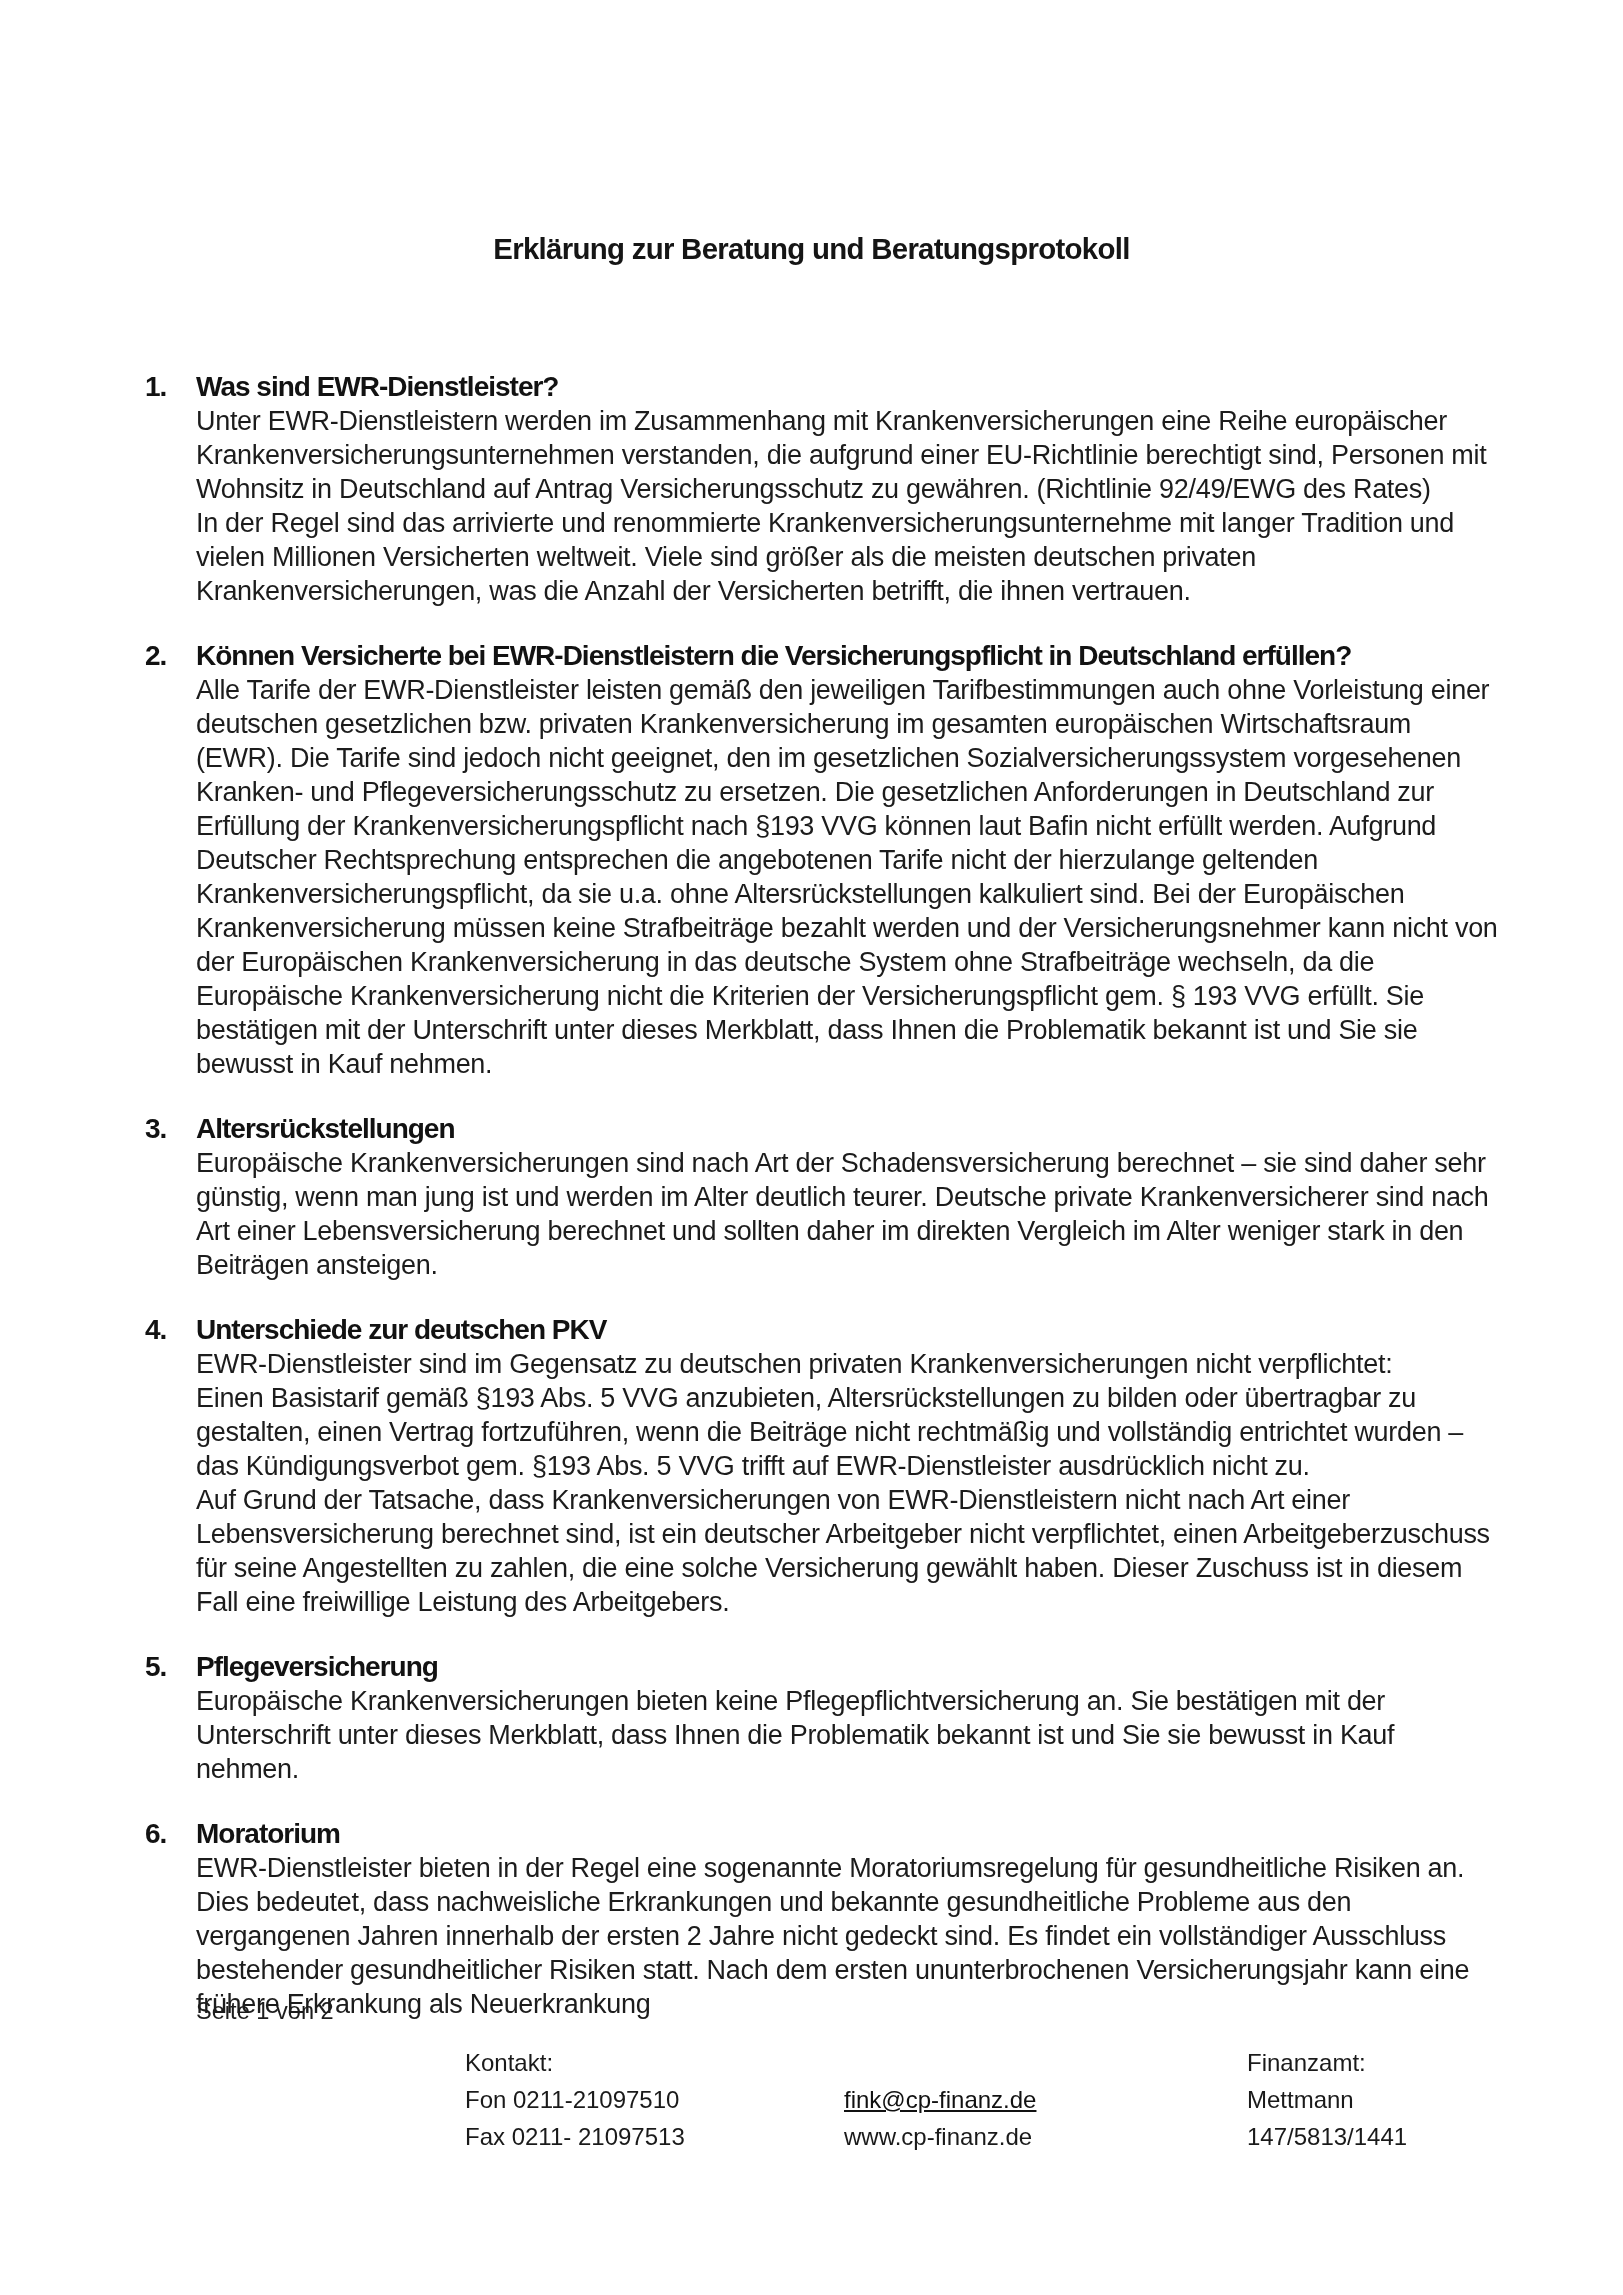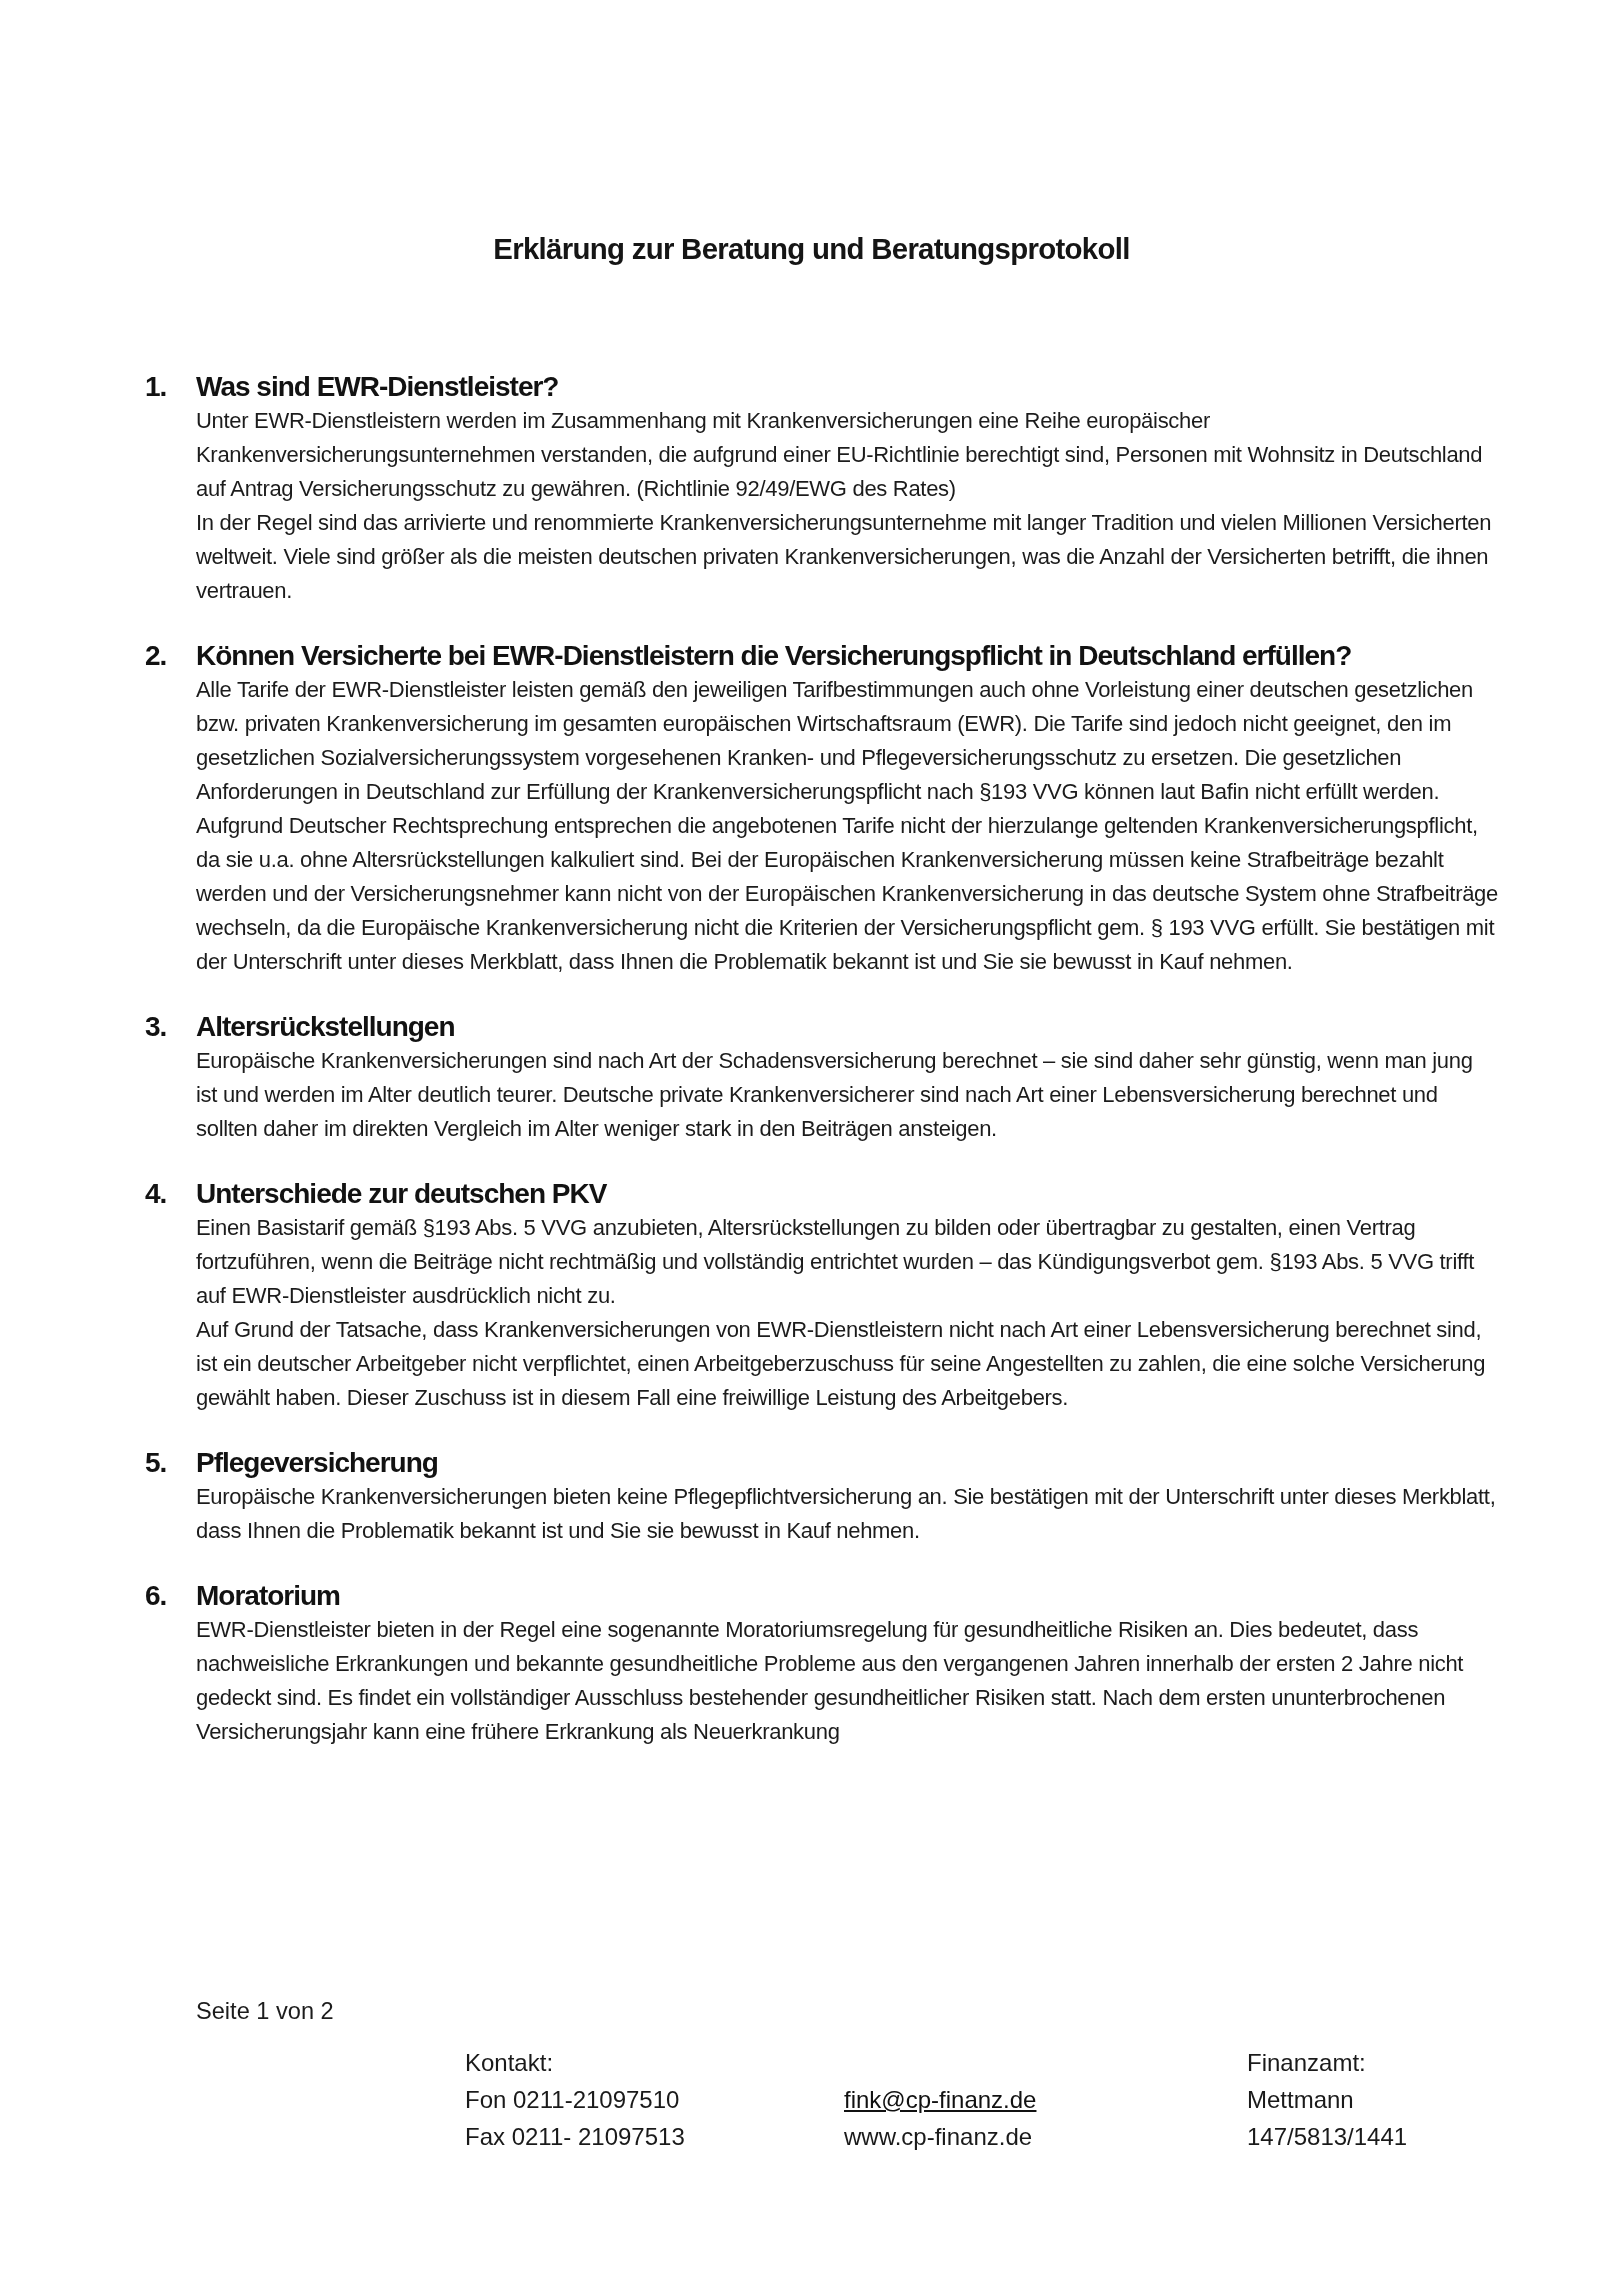--- a/index.html
+++ b/index.html
@@ -53,21 +53,21 @@
   .sec-head {
     font-weight:bold;
     font-size:28px; line-height:34px;
     letter-spacing:-1px;
     white-space:nowrap;
     color:#121212;
   }
   .sec-num { position:absolute; left:-51px; top:0; font-weight:bold; font-size:28px; }
   .body-p {
     margin:0;
-    font-size:22px; line-height:34px;
+    font-size:27px; line-height:34px;
     letter-spacing:-0.3px;
     color:#1c1c1c;
   }
 
   
   .page-indicator {
     position:absolute; left:196px; top:1997px;
     font-size:23.6px; line-height:29px; color:#1c1c1c;
   }
   .fcol { position:absolute; top:2044px; font-size:24px; line-height:37px; color:#1a1a1a; }
@@ -114,20 +114,21 @@
         <span class="sec-title">Altersrückstellungen</span>
       </div>
       <p class="body-p">Europäische Krankenversicherungen sind nach Art der Schadensversicherung berechnet – sie sind daher sehr günstig, wenn man jung ist und werden im Alter deutlich teurer. Deutsche private Krankenversicherer sind nach Art einer Lebensversicherung berechnet und sollten daher im direkten Vergleich im Alter weniger stark in den Beiträgen ansteigen.</p>
     </section>
 
     <section class="sec">
       <div class="sec-head">
         <span class="sec-num">4.</span>
         <span class="sec-title">Unterschiede zur deutschen PKV</span>
       </div>
+      <p class="body-p">EWR-Dienstleister sind im Gegensatz zu deutschen privaten Krankenversicherungen nicht verpflichtet:</p>
       <p class="body-p">Einen Basistarif gemäß §193 Abs. 5 VVG anzubieten, Altersrückstellungen zu bilden oder übertragbar zu gestalten, einen Vertrag fortzuführen, wenn die Beiträge nicht rechtmäßig und vollständig entrichtet wurden – das Kündigungsverbot gem. §193 Abs. 5 VVG trifft auf EWR-Dienstleister ausdrücklich nicht zu.</p>
       <p class="body-p">Auf Grund der Tatsache, dass Krankenversicherungen von EWR-Dienstleistern nicht nach Art einer Lebensversicherung berechnet sind, ist ein deutscher Arbeitgeber nicht verpflichtet, einen Arbeitgeberzuschuss für seine Angestellten zu zahlen, die eine solche Versicherung gewählt haben. Dieser Zuschuss ist in diesem Fall eine freiwillige Leistung des Arbeitgebers.</p>
     </section>
 
     <section class="sec">
       <div class="sec-head">
         <span class="sec-num">5.</span>
         <span class="sec-title">Pflegeversicherung</span>
       </div>
       <p class="body-p">Europäische Krankenversicherungen bieten keine Pflegepflichtversicherung an. Sie bestätigen mit der Unterschrift unter dieses Merkblatt, dass Ihnen die Problematik bekannt ist und Sie sie bewusst in Kauf nehmen.</p>

